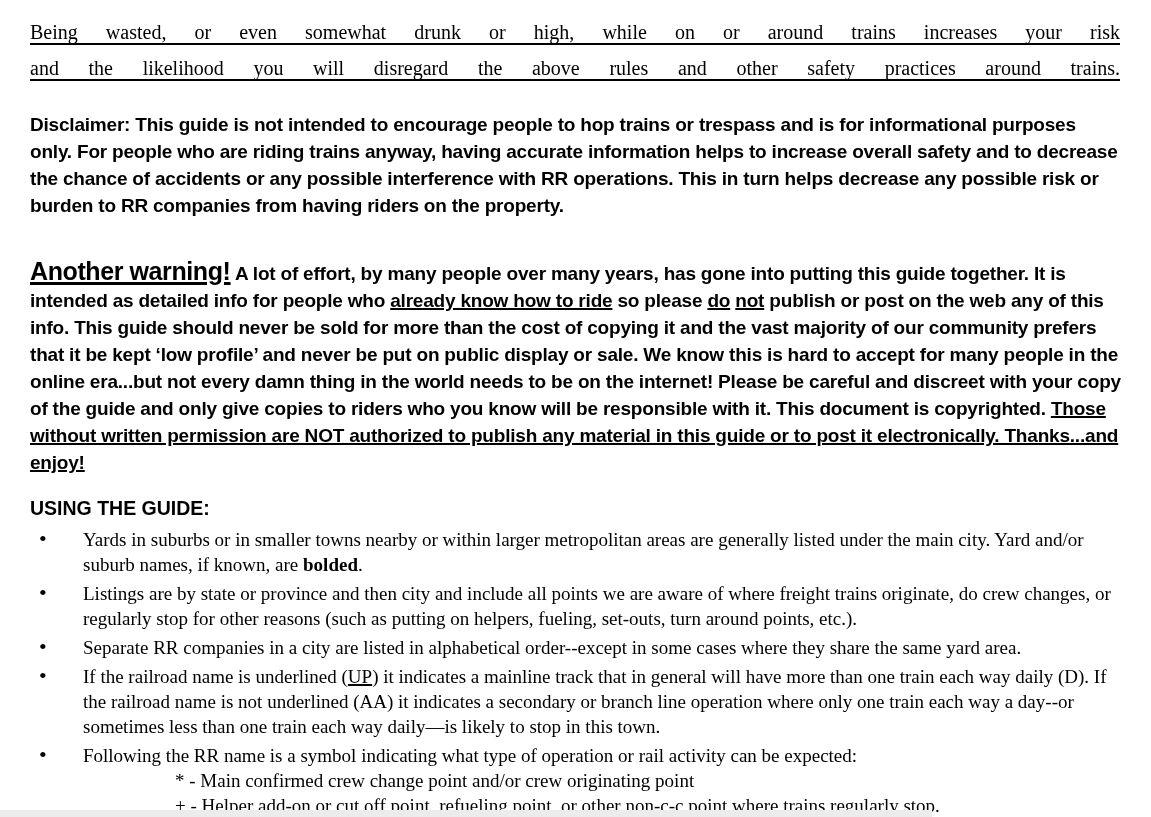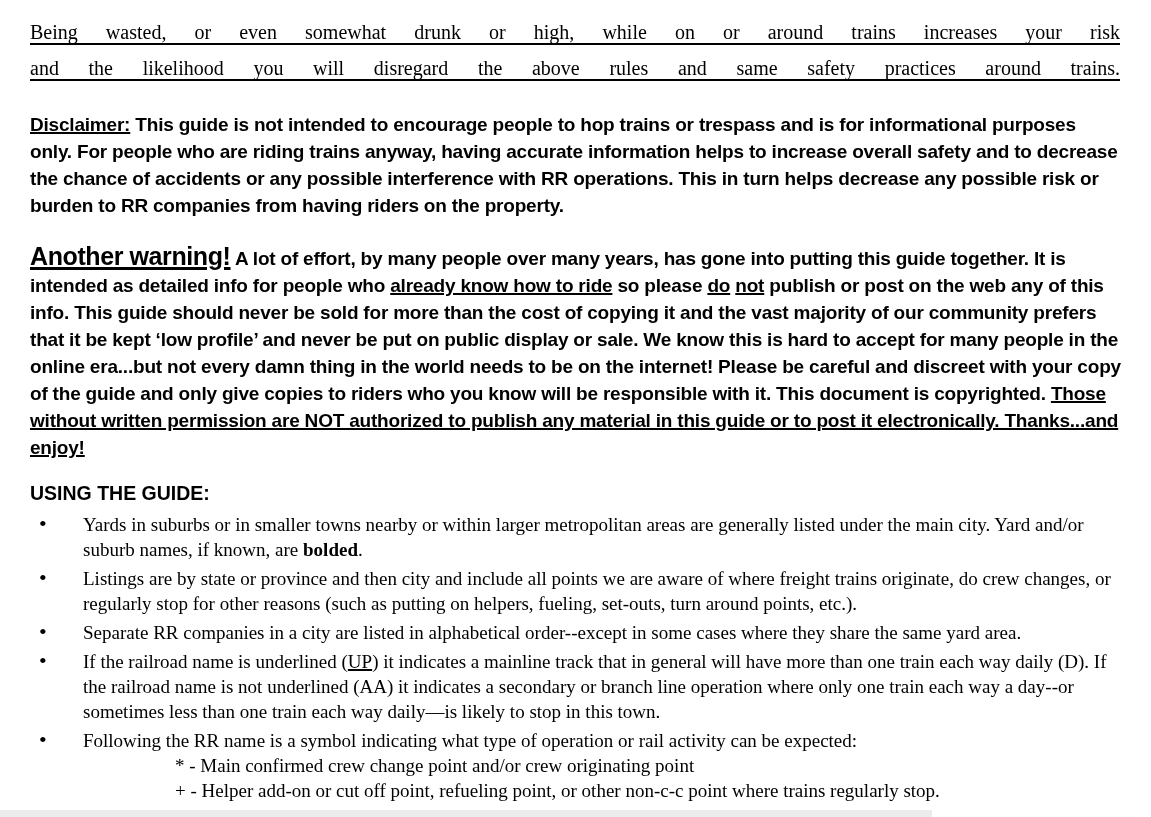--- a/index.html
+++ b/index.html
@@ -35,23 +35,23 @@
   .sans-par {
     font-family: "Liberation Sans", sans-serif;
     font-weight: bold;
     font-size: 19px;
     line-height: 27px;
     letter-spacing: -0.2px;
     width: 1092px;
     color: #000;
   }
   .disclaimer { margin-top: 25px; }
-  .disclaimer .par-label { text-decoration: underline; text-decoration-thickness: 2px; }
+  .disclaimer .par-label { text-decoration-thickness: 2px; }
 
-  .another-warning { margin-top: 24px; }
+  .another-warning { margin-top: 39px; }
   .another-warning .par-label {
     font-size: 25px;
     letter-spacing: -0.4px;
     text-decoration: underline;
     text-decoration-thickness: 2.5px;
   }
 
   .using-heading {
     margin-top: 16px;
     font-family: "Liberation Sans", sans-serif;
@@ -100,21 +100,21 @@
     background: #ececec;
   }
 </style>
 </head>
 <body>
 
 <div class="page">
 
   <div class="banner">
     <div class="banner-line">Being wasted, or even somewhat drunk or high, while on or around trains increases your risk</div>
-    <div class="banner-line">and the likelihood you will disregard the above rules and same safety practices around trains.</div>
+    <div class="banner-line">and the likelihood you will disregard the above rules and other safety practices around trains.</div>
   </div>
 
   <p class="sans-par disclaimer"><span class="par-label">Disclaimer:</span><span><span> This guide is not intended to encourage people to hop trains or trespass and is for informational purposes only. For people who are riding trains anyway, having accurate information helps to increase overall safety and to decrease the chance of accidents or any possible interference with RR operations. This in turn helps decrease any possible risk or burden to RR companies from having riders on the property.</span></span></p>
 
   <p class="sans-par another-warning"><span class="par-label">Another warning!</span><span><span>  A lot of effort, by many people over many years, has gone into putting this guide together. It is intended as detailed info for people who </span><span class="u">already know how to ride</span><span> so please </span><span class="u">do</span><span> </span><span class="u">not</span><span> publish or post on the web any of this info. This guide should never be sold for more than the cost of copying it and the vast majority of our community prefers that it be kept ‘low profile’ and never be put on public display or sale. We know this is hard to accept for many people in the online era...but not every damn thing in the world needs to be on the internet! Please be careful and discreet with your copy of the guide and only give copies to riders who you know will be responsible with it. This document is copyrighted. </span><span class="u">Those without written permission are NOT authorized to publish any material in this guide or to post it electronically.  Thanks...and enjoy!</span></span></p>
 
   <div class="using-heading">USING THE GUIDE:</div>
 
   <ul class="bullets">
     <li><span><span>Yards in suburbs or in smaller towns nearby or within larger metropolitan areas are generally listed under the main city.  Yard and/or suburb names, if known, are </span><span class="b">bolded</span><span>.</span></span></li>

